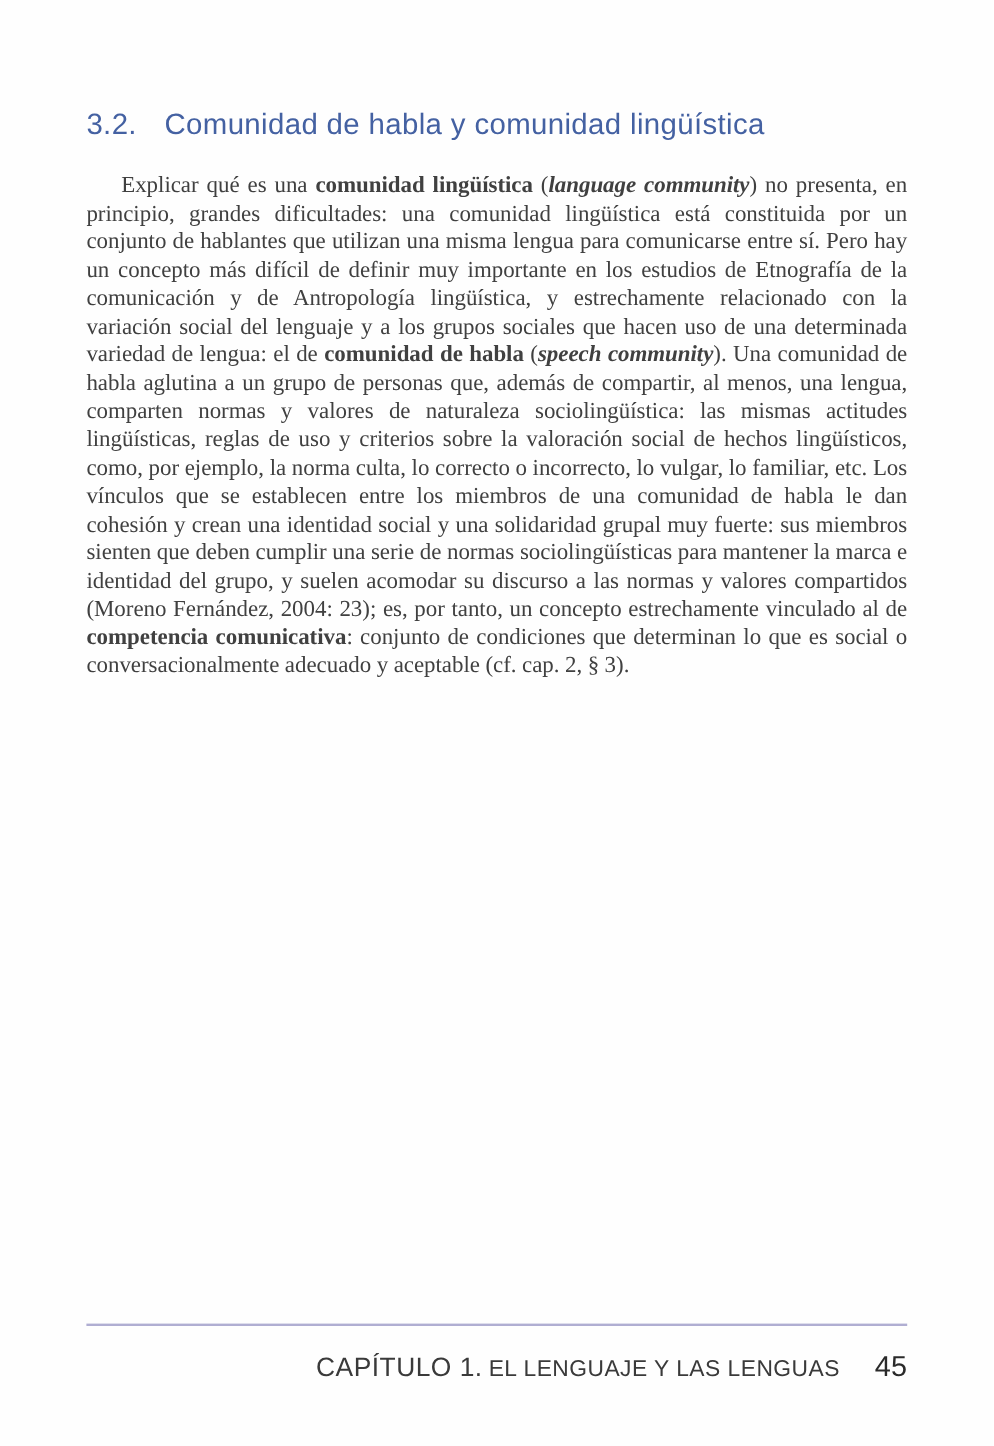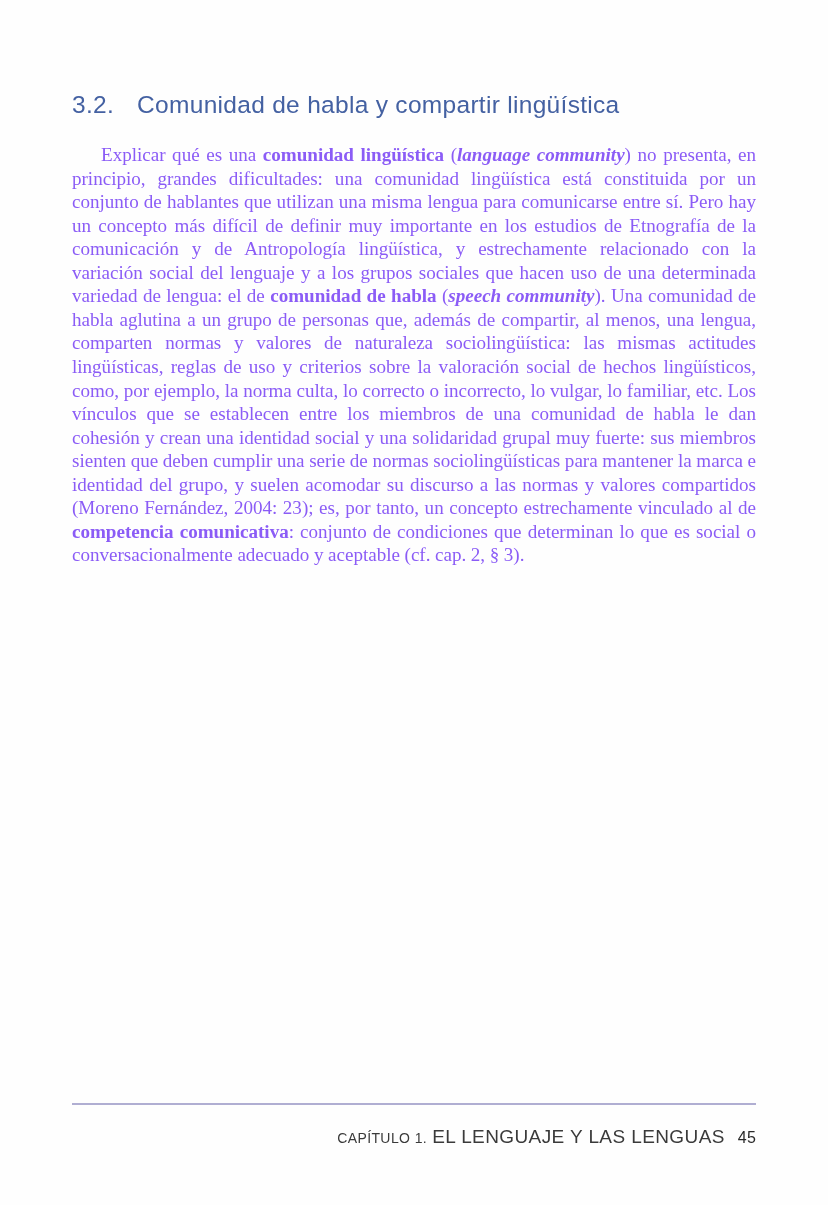--- a/index.html
+++ b/index.html
@@ -38,21 +38,21 @@
   }
 
   
   .body-copy {
     position: absolute;
     left: 72px;
     top: 124px;
     width: 684px;
     font-size: 19.1px;
     line-height: 23.55px;
-    color: #8b5cf6;
+    color: #404040;
     text-align: justify;
     text-align-last: left;
     text-indent: 29px;
     hyphens: manual;
     word-spacing: -0.15px;
     letter-spacing: -0.02px;
   }
   .body-copy b {
     font-weight: 700;
   }
@@ -79,42 +79,42 @@
     left: 72px;
     top: 1126px;
     width: 684px;
     text-align: right;
     color: #3a3a3a;
     font-family: "Liberation Sans", "DejaVu Sans", sans-serif;
     font-weight: 300;
     white-space: nowrap;
   }
   .footer-chapter {
-    font-size: 14px;
+    font-size: 22px;
     letter-spacing: 0.4px;
   }
   .footer-title {
     font-size: 19px;
     letter-spacing: 0.4px;
     margin-left: 5px;
   }
   .footer-pageno {
-    font-size: 16px;
+    font-size: 24px;
     color: #2a2a2a;
-    margin-left: 13px;
+    margin-left: 29px;
     letter-spacing: 0.2px;
   }
 </style>
 </head>
 <body>
 
 <div class="page" style="background: rgb(254, 254, 254);">
 
   <h2 class="section-heading" style="color: rgb(68, 97, 162);">
-    <span class="sec-num">3.2.</span><span>Comunidad de habla y compartir lingüística</span>
+    <span class="sec-num">3.2.</span><span>Comunidad de habla y comunidad lingüística</span>
   </h2>
 
   <p class="body-copy"><span>Explicar qué es una </span><b>comunidad lingüística</b><span> (</span><b><i>language community</i></b><span>) no presenta, en principio, grandes dificultades: una comunidad lingüística está constituida por un conjunto de hablantes que utilizan una misma lengua para comunicarse entre sí. Pero hay un concepto más difícil de definir muy importante en los estudios de Etnografía de la comunicación y de Antropología lingüística, y estrechamente relacionado con la variación social del lenguaje y a los grupos sociales que hacen uso de una determinada variedad de lengua: el de </span><b>comunidad de habla</b><span> (</span><b><i>speech community</i></b><span>). Una comunidad de habla aglutina a un grupo de personas que, además de compartir, al menos, una lengua, comparten normas y valores de naturaleza sociolingüística: las mismas actitudes lingüísticas, reglas de uso y criterios sobre la valoración social de hechos lingüísticos, como, por ejemplo, la norma culta, lo correcto o incorrecto, lo vulgar, lo familiar, etc. Los vínculos que se establecen entre los miembros de una comunidad de habla le dan cohesión y crean una identidad social y una solidaridad grupal muy fuerte: sus miembros sienten que deben cumplir una serie de normas sociolingüísticas para mantener la marca e identidad del grupo, y suelen acomodar su discurso a las normas y valores compartidos (Moreno Fernández, 2004: 23); es, por tanto, un concepto estrechamente vinculado al de </span><b>competencia comunicativa</b><span>: conjunto de condiciones que determinan lo que es social o conversacionalmente adecuado y aceptable (cf. cap. 2, § 3).</span></p>
 
   <div class="footer-rule" style="background: rgb(176, 174, 210);"></div>
 
   <div class="footer-line">
     <span class="footer-chapter">CAPÍTULO 1.</span><span class="footer-title">EL LENGUAJE Y LAS LENGUAS</span><span class="footer-pageno">45</span>
   </div>
 

